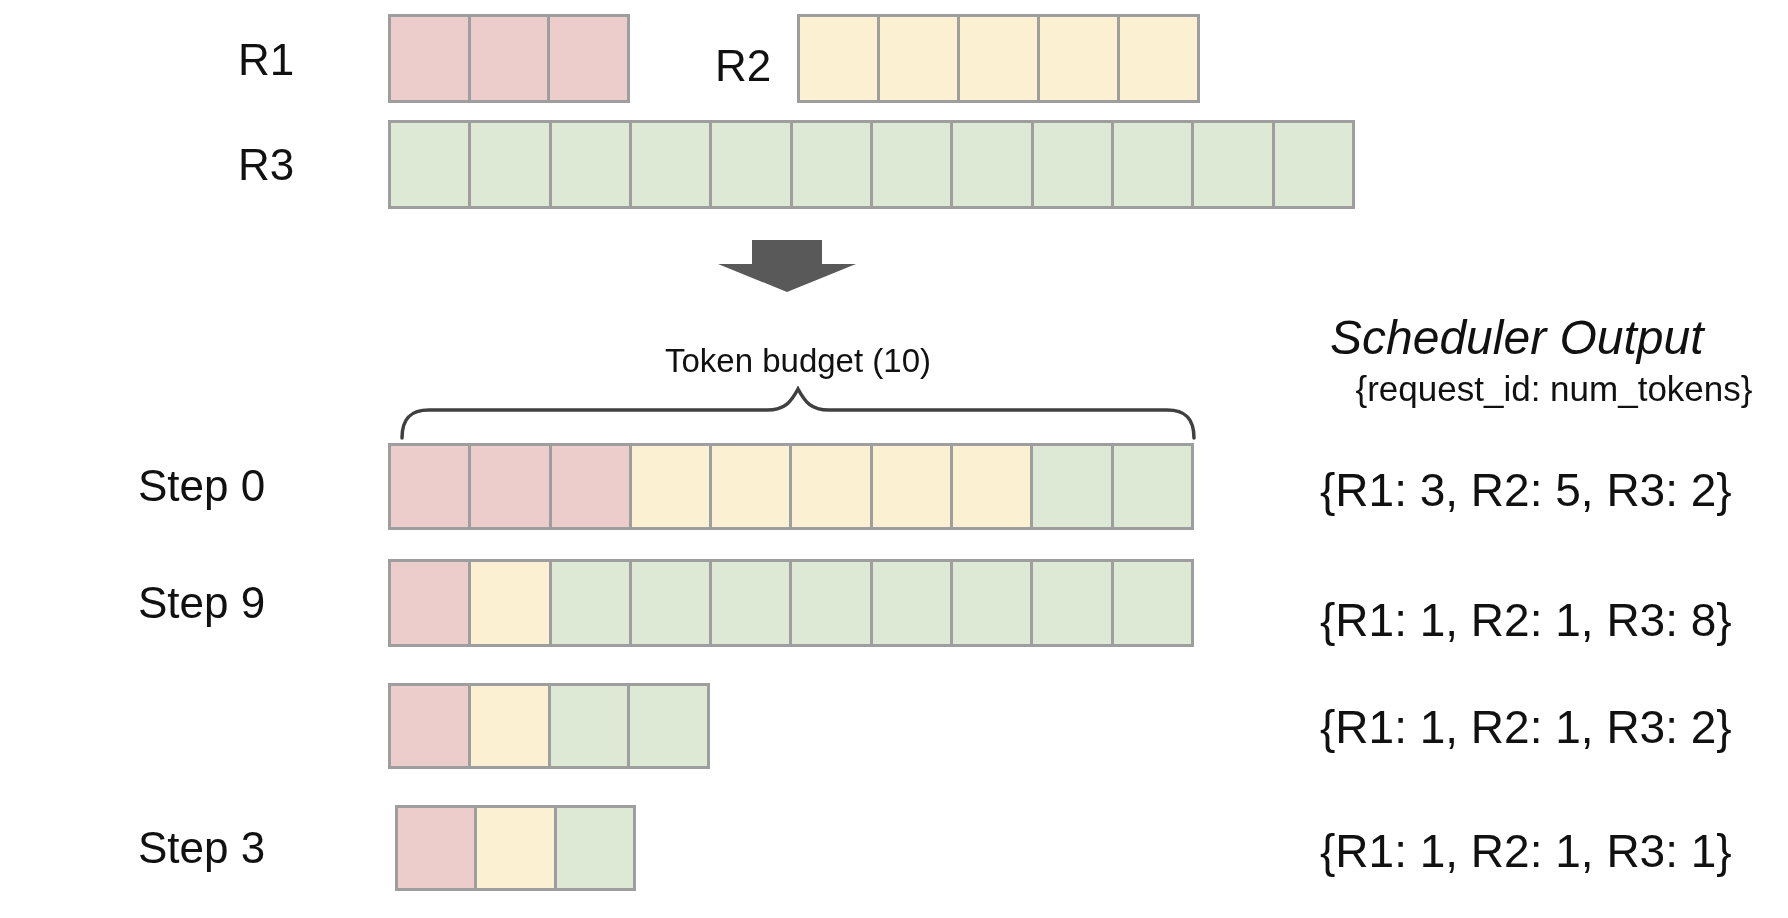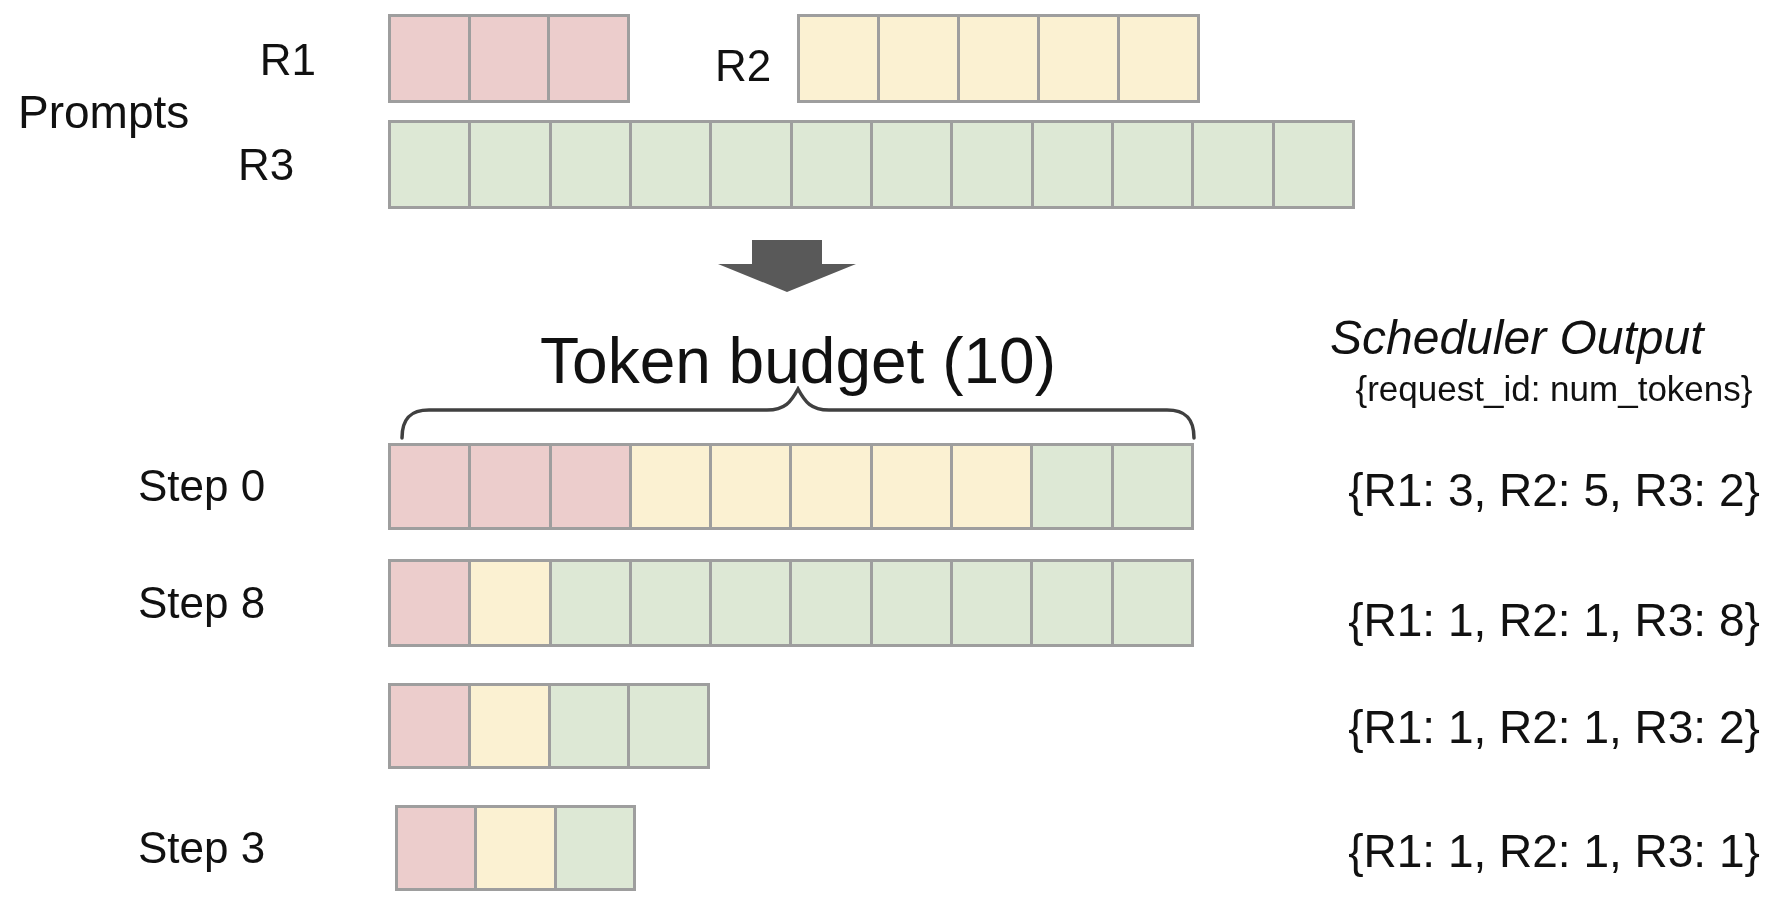--- a/index.html
+++ b/index.html
@@ -20,21 +20,21 @@
     position: absolute;
     font-size: 44px;
     line-height: 52px;
     white-space: nowrap;
     color: #111111;
   }
   .prompts-label {
     left: 18px; top: 86px;
     font-size: 46px;
   }
-  .r1-label { left: 216px; top: 34px; width: 100px; text-align: right; }
+  .r1-label { left: 216px; top: 34px; width: 100px; text-align: center; }
   .r2-label { left: 693px; top: 40px; width: 100px; text-align: center; }
   .r3-label { left: 216px; top: 139px; width: 100px; text-align: center; }
 
   .token-row {
     position: absolute;
     display: flex;
     box-sizing: border-box;
     border: 3px solid var(--border, #9e9e9e);
     background: #ffffff;
   }
@@ -56,21 +56,21 @@
   .arrow-wrap {
     position: absolute;
     left: 718px; top: 240px;
     width: 138px; height: 52px;
   }
   .budget-title {
     position: absolute;
     left: 399px; top: 334px;
     width: 798px;
     text-align: center;
-    font-size: 64px;
+    font-size: 33px;
     line-height: 54px;
     white-space: nowrap;
   }
   .brace-wrap {
     position: absolute;
     left: 399px; top: 386px;
     width: 798px; height: 56px;
   }
   .step-label {
     position: absolute;
@@ -102,36 +102,35 @@
     width: 468px;
     text-align: center;
     font-size: 35px;
     line-height: 42px;
     white-space: nowrap;
   }
   .sched-line {
     position: absolute;
     left: 1320px;
     width: 468px;
-    text-align: center;
+    text-align: left;
     font-size: 46px;
     line-height: 56px;
     white-space: nowrap;
   }
   #sched-line-0 { top: 462px; }
   #sched-line-1 { top: 581px; margin-top: 11px; }
   #sched-line-2 { top: 699px; }
   #sched-line-3 { top: 823px; }
 </style>
 </head>
 <body>
 
 <div class="canvas">
 
-  <div class="lbl prompts-label">Prompts</div>
 
   <div class="lbl r1-label">R1</div>
   <div class="token-row" id="row-r1">
       <div class="cell" style="background: rgb(236, 205, 204);"></div>
       <div class="cell" style="background: rgb(236, 205, 204);"></div>
       <div class="cell" style="background: rgb(236, 205, 204);"></div>
     </div>
 
   <div class="lbl r2-label">R2</div>
   <div class="token-row" id="row-r2">
@@ -178,21 +177,21 @@
       <div class="cell" style="background: rgb(236, 205, 204);"></div>
       <div class="cell" style="background: rgb(251, 241, 210);"></div>
       <div class="cell" style="background: rgb(251, 241, 210);"></div>
       <div class="cell" style="background: rgb(251, 241, 210);"></div>
       <div class="cell" style="background: rgb(251, 241, 210);"></div>
       <div class="cell" style="background: rgb(251, 241, 210);"></div>
       <div class="cell" style="background: rgb(221, 232, 213);"></div>
       <div class="cell" style="background: rgb(221, 232, 213);"></div>
     </div>
 
-  <div class="step-label" id="step-label-1">Step 8</div>
+  <div class="step-label" id="step-label-1">Step 9</div>
   <div class="token-row" id="row-s1">
       <div class="cell" style="background: rgb(236, 205, 204);"></div>
       <div class="cell" style="background: rgb(251, 241, 210);"></div>
       <div class="cell" style="background: rgb(221, 232, 213);"></div>
       <div class="cell" style="background: rgb(221, 232, 213);"></div>
       <div class="cell" style="background: rgb(221, 232, 213);"></div>
       <div class="cell" style="background: rgb(221, 232, 213);"></div>
       <div class="cell" style="background: rgb(221, 232, 213);"></div>
       <div class="cell" style="background: rgb(221, 232, 213);"></div>
       <div class="cell" style="background: rgb(221, 232, 213);"></div>

